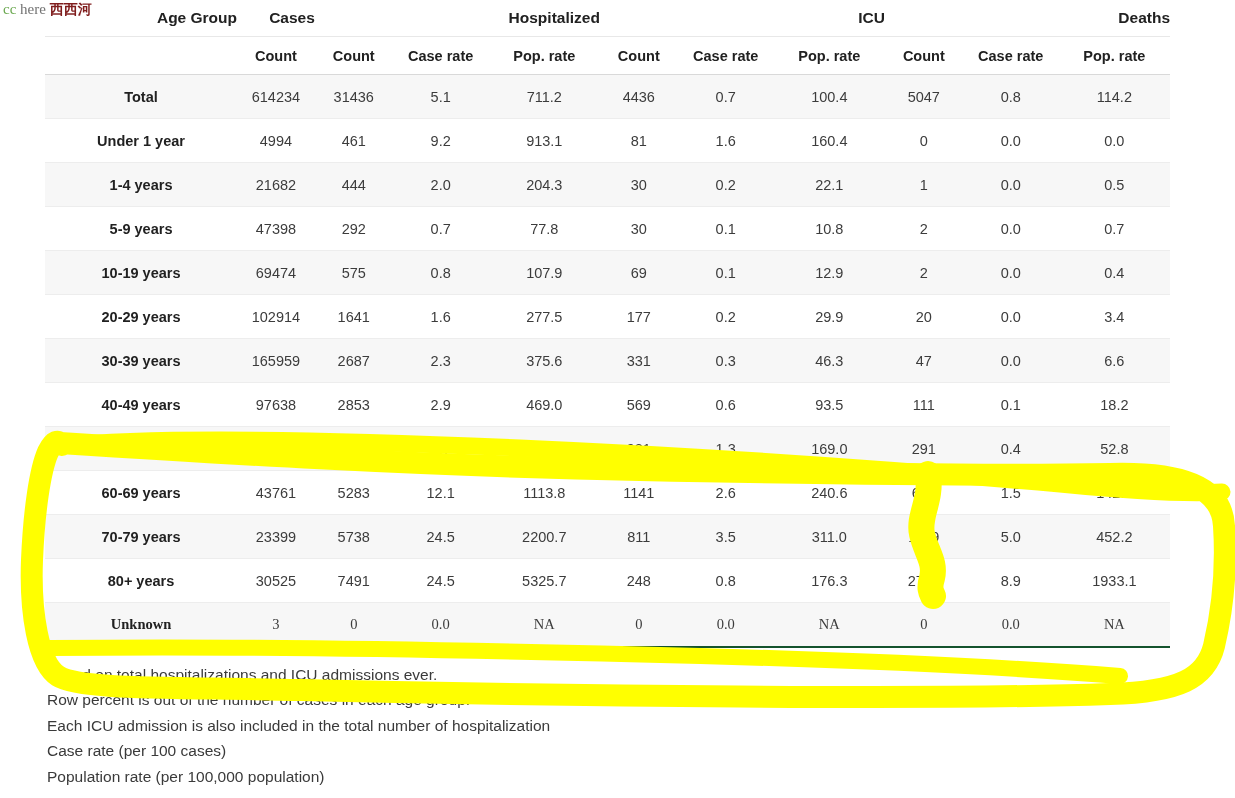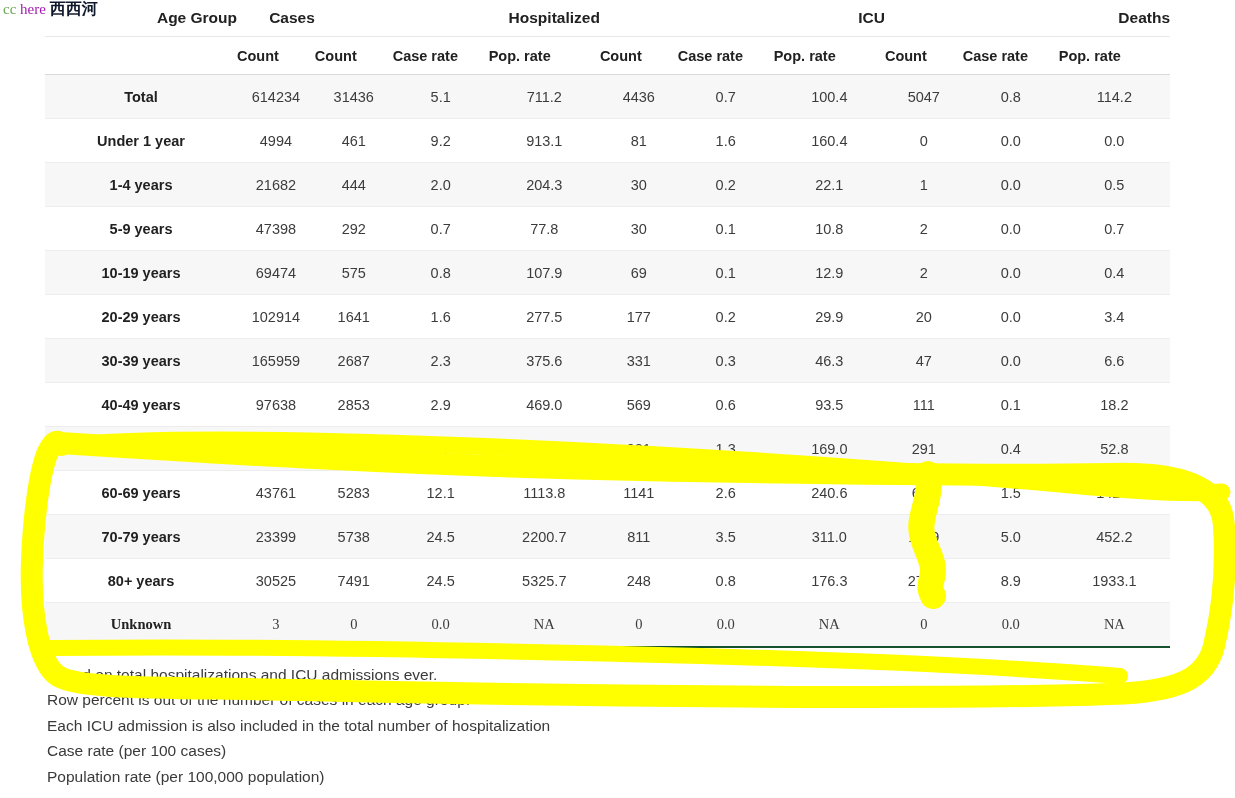--- a/index.html
+++ b/index.html
@@ -21,22 +21,22 @@
     top: 0px;
     left: 3px;
     font-size: 15px;
     line-height: 18px;
     white-space: nowrap;
     z-index: 5;
     pointer-events: none;
     font-family: "Liberation Serif", serif;
   }
   #watermark .wm-cc   { color: #6aa84f; }
-  #watermark .wm-here { color: #a21caf; }
-  #watermark .wm-cn   { color: #0f172a; font-family: Liberation Mono, monospace; font-weight: bold; font-size: 16px;}
+  #watermark .wm-here { color: #737373; }
+  #watermark .wm-cn   { color: #7f1d1d; font-family: Liberation Mono, monospace; font-weight: bold; font-size: 14px;}
 
   
   #table-wrap {
     position: absolute;
     left: 45px;
     top: 0px;
     width: 1125px;
     z-index: 2;
   }
   table.stat {
@@ -65,21 +65,21 @@
   tr.group-row th.no-rule {
     border-bottom: 1px solid #e8e8e8;
   }
 
   
   tr.sub-row th {
     height: 37px;
     font-size: 14.5px;
     font-weight: bold;
     color: #212121;
-    text-align: left;
+    text-align: center;
     vertical-align: middle;
     background: #ffffff;
     border-bottom: 1px solid #d9d9d9;
   }
   tr.sub-row th.agehead {
     border-bottom: 1px solid #d9d9d9;
   }
 
   
   tr.data-row td {

